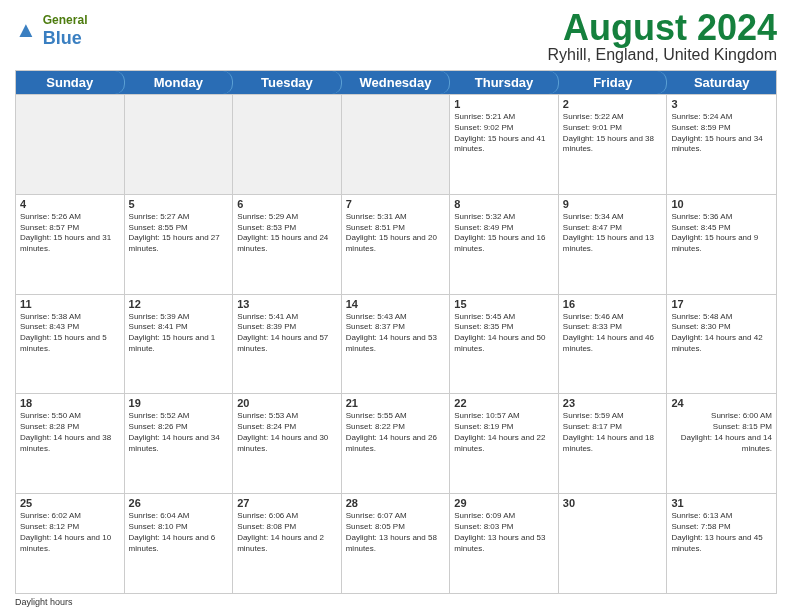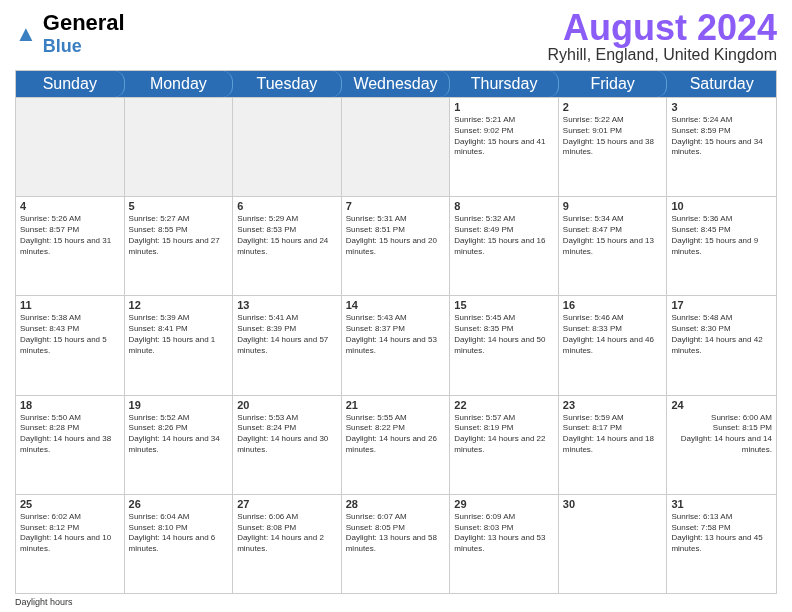--- a/index.html
+++ b/index.html
@@ -32,21 +32,21 @@
       display: flex;
       align-items: center;
       gap: 2px;
     }
     .title-block {
       text-align: right;
     }
     .title-block h1 {
       font-size: 36px;
       font-weight: bold;
-      color: #8b5cf6;
+      color: #15803d;
       line-height: 1;
     }
     .title-block h2 {
       font-size: 16px;
       font-weight: normal;
       color: #333;
       text-align: center;
     }
     .calendar {
       flex: 1;
@@ -54,22 +54,22 @@
       flex-direction: column;
       border: 1px solid #ccc;
     }
     .cal-header-row {
       display: grid;
       grid-template-columns: repeat(7, 1fr);
       background: #2a6db5;
     }
     .cal-header-cell {
       color: #fff;
-      font-size: 16px;
-      font-weight: normal;
+      font-size: 13px;
+      font-weight: bold;
       text-align: center;
       padding: 4px 2px;
       border-right: 1px solid #5a9fd4;
       border-radius: 10px;
     }
     .cal-header-cell:last-child { border-right: none; }
     .cal-body {
       flex: 1;
       display: flex;
       flex-direction: column;
@@ -111,21 +111,21 @@
   </style>
 </head>
 <body>
 
 <div class="page">
   <div class="header">
     <div class="logo">
       <div class="logo-row">
         <div style="font-size:22px; color:#3a7fc1; margin-right:4px;">▲</div>
         <div>
-          <span style="font-size:22px; font-weight:bold; color:#000000;">General</span><br>
+          <span style="font-size:12px; font-weight:bold; color:#4d7c0f;">General</span><br>
           <span style="font-size:18px; font-weight:bold; color:#3a7fc1;">Blue</span>
         </div>
       </div>
     </div>
     <div class="title-block">
       <h1>August 2024</h1>
       <h2>Ryhill, England, United Kingdom</h2>
     </div>
   </div>
 
@@ -272,21 +272,21 @@
 Daylight: 14 hours and 30 minutes.</div>
           </div>
           <div class="cal-cell">
             <div class="day-num">21</div>
             <div class="cell-text" style="white-space: pre-line;">Sunrise: 5:55 AM
 Sunset: 8:22 PM
 Daylight: 14 hours and 26 minutes.</div>
           </div>
           <div class="cal-cell">
             <div class="day-num">22</div>
-            <div class="cell-text" style="white-space: pre-line;">Sunrise: 5:57 AM
+            <div class="cell-text" style="white-space: pre-line;">Sunrise: 10:57 AM
 Sunset: 8:19 PM
 Daylight: 14 hours and 22 minutes.</div>
           </div>
           <div class="cal-cell">
             <div class="day-num">23</div>
             <div class="cell-text" style="white-space: pre-line;">Sunrise: 5:59 AM
 Sunset: 8:17 PM
 Daylight: 14 hours and 18 minutes.</div>
           </div>
           <div class="cal-cell">

